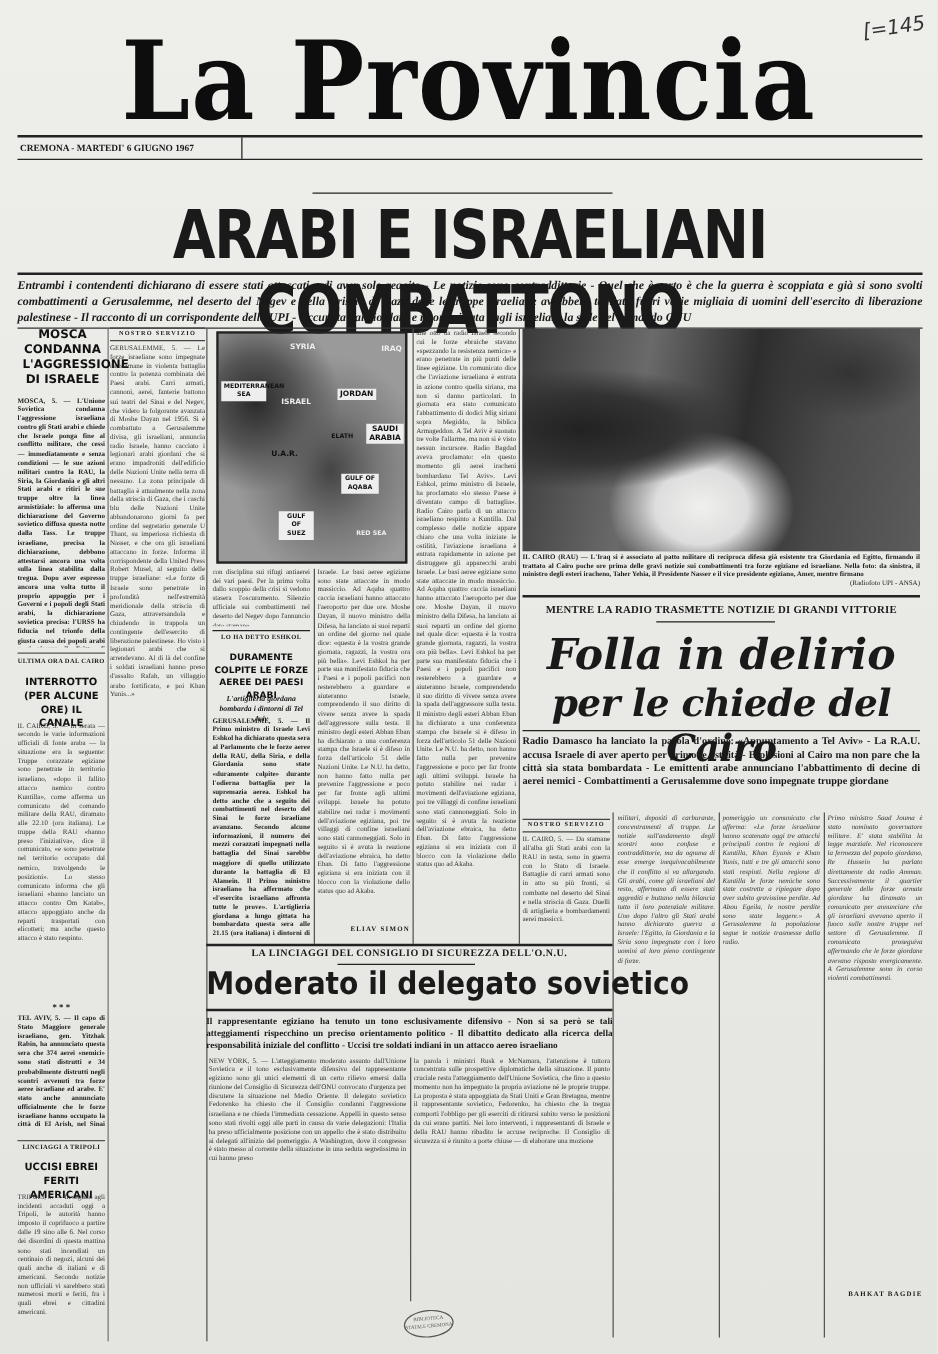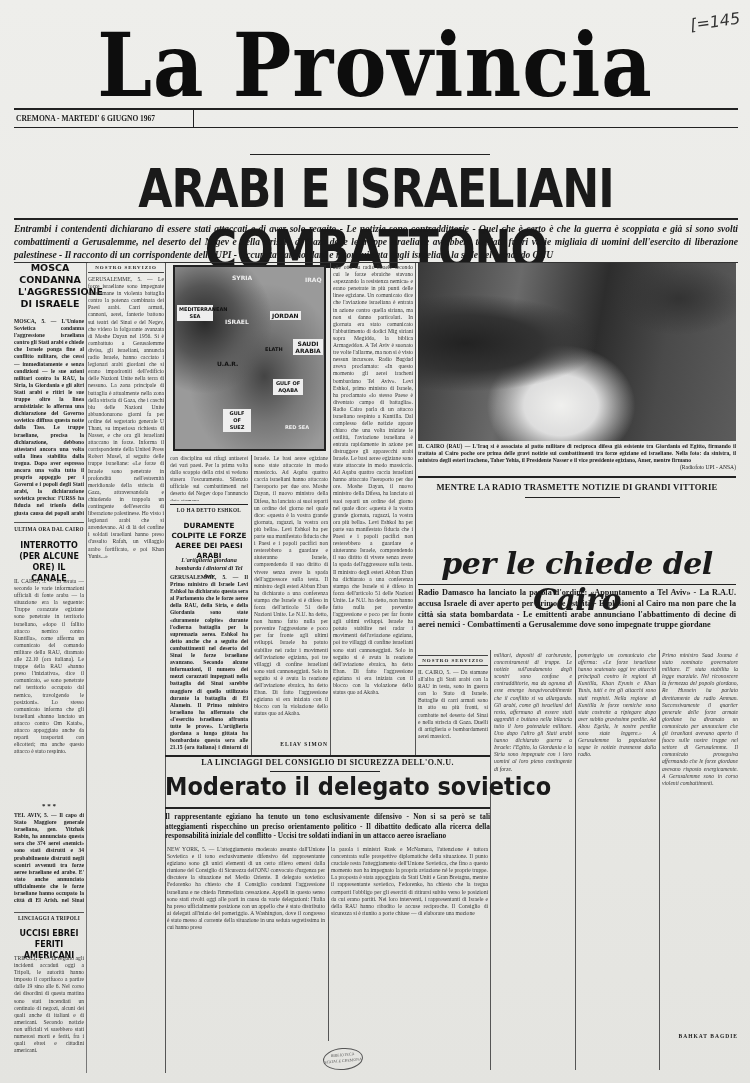--- a/index.html
+++ b/index.html
@@ -105,20 +105,21 @@
 
   <div class="abs photo-cairo"></div>
   <div class="abs caption" style="left:418px;top:443px;width:318px;">
     <span>IL CAIRO (RAU) — L'Iraq si è associato al patto militare di reciproca difesa già esistente tra Giordania ed Egitto, firmando il trattato al Cairo poche ore prima delle gravi notizie sui combattimenti tra forze egiziane ed israeliane. Nella foto: da sinistra, il ministro degli esteri iracheno, Taher Yehia, il Presidente Nasser e il vice presidente egiziano, Amer, mentre firmano</span>
     <span style="float:right;font-weight:normal;">(Radiofoto UPI - ANSA)</span>
   </div>
   <div class="abs rule" style="left:418px;top:476px;width:318px;height:1.5px;"></div>
 
   <div class="abs" style="left:418px;top:482px;width:318px;text-align:center;font-size:8.6px;font-weight:bold;letter-spacing:0.2px;">MENTRE LA RADIO TRASMETTE NOTIZIE DI GRANDI VITTORIE</div>
   <div class="abs hline" style="left:525px;top:497px;width:95px;background:#222;"></div>
+  <div class="abs folla1">Folla in delirio</div>
   <div class="abs folla2">per le chiede del Cairo</div>
   <div class="abs hline" style="left:418px;top:584px;width:318px;background:#222;"></div>
   <div class="abs folla-deck">Radio Damasco ha lanciato la parola d'ordine: «Appuntamento a Tel Aviv» - La R.A.U. accusa Israele di aver aperto per primo le ostilità - Esplosioni al Cairo ma non pare che la città sia stata bombardata - Le emittenti arabe annunciano l'abbattimento di decine di aerei nemici - Combattimenti a Gerusalemme dove sono impegnate truppe giordane</div>
 
   <div class="abs" style="left:418px;top:655px;width:70px;border-top:1px solid #444;border-bottom:1px solid #444;">
     <div class="small-label" style="font-size:5px;letter-spacing:1px;padding:2px 0;">NOSTRO SERVIZIO</div>
   </div>
   <div class="abs col-text" style="left:418px;top:669px;width:70px;height:400px;">IL CAIRO, 5. — Da stamane all'alba gli Stati arabi con la RAU in testa, sono in guerra con lo Stato di Israele. Battaglie di carri armati sono in atto su più fronti, si combatte nel deserto del Sinai e nella striscia di Gaza. Duelli di artiglieria e bombardamenti aerei massicci.</div>
   <div class="abs col-text" style="left:494px;top:652px;width:78px;height:418px;font-style:italic;">militari, depositi di carburante, concentramenti di truppe. Le notizie sull'andamento degli scontri sono confuse e contraddittorie, ma da ognuna di esse emerge inequivocabilmente che il conflitto si va allargando. Gli arabi, come gli israeliani del resto, affermano di essere stati aggrediti e buttano nella bilancia tutto il loro potenziale militare. Uno dopo l'altro gli Stati arabi hanno dichiarato guerra a Israele: l'Egitto, la Giordania e la Siria sono impegnate con i loro uomini al loro pieno contingente di forze.</div>
   <div class="vline" style="left:575px;top:650px;height:420px;"></div>

